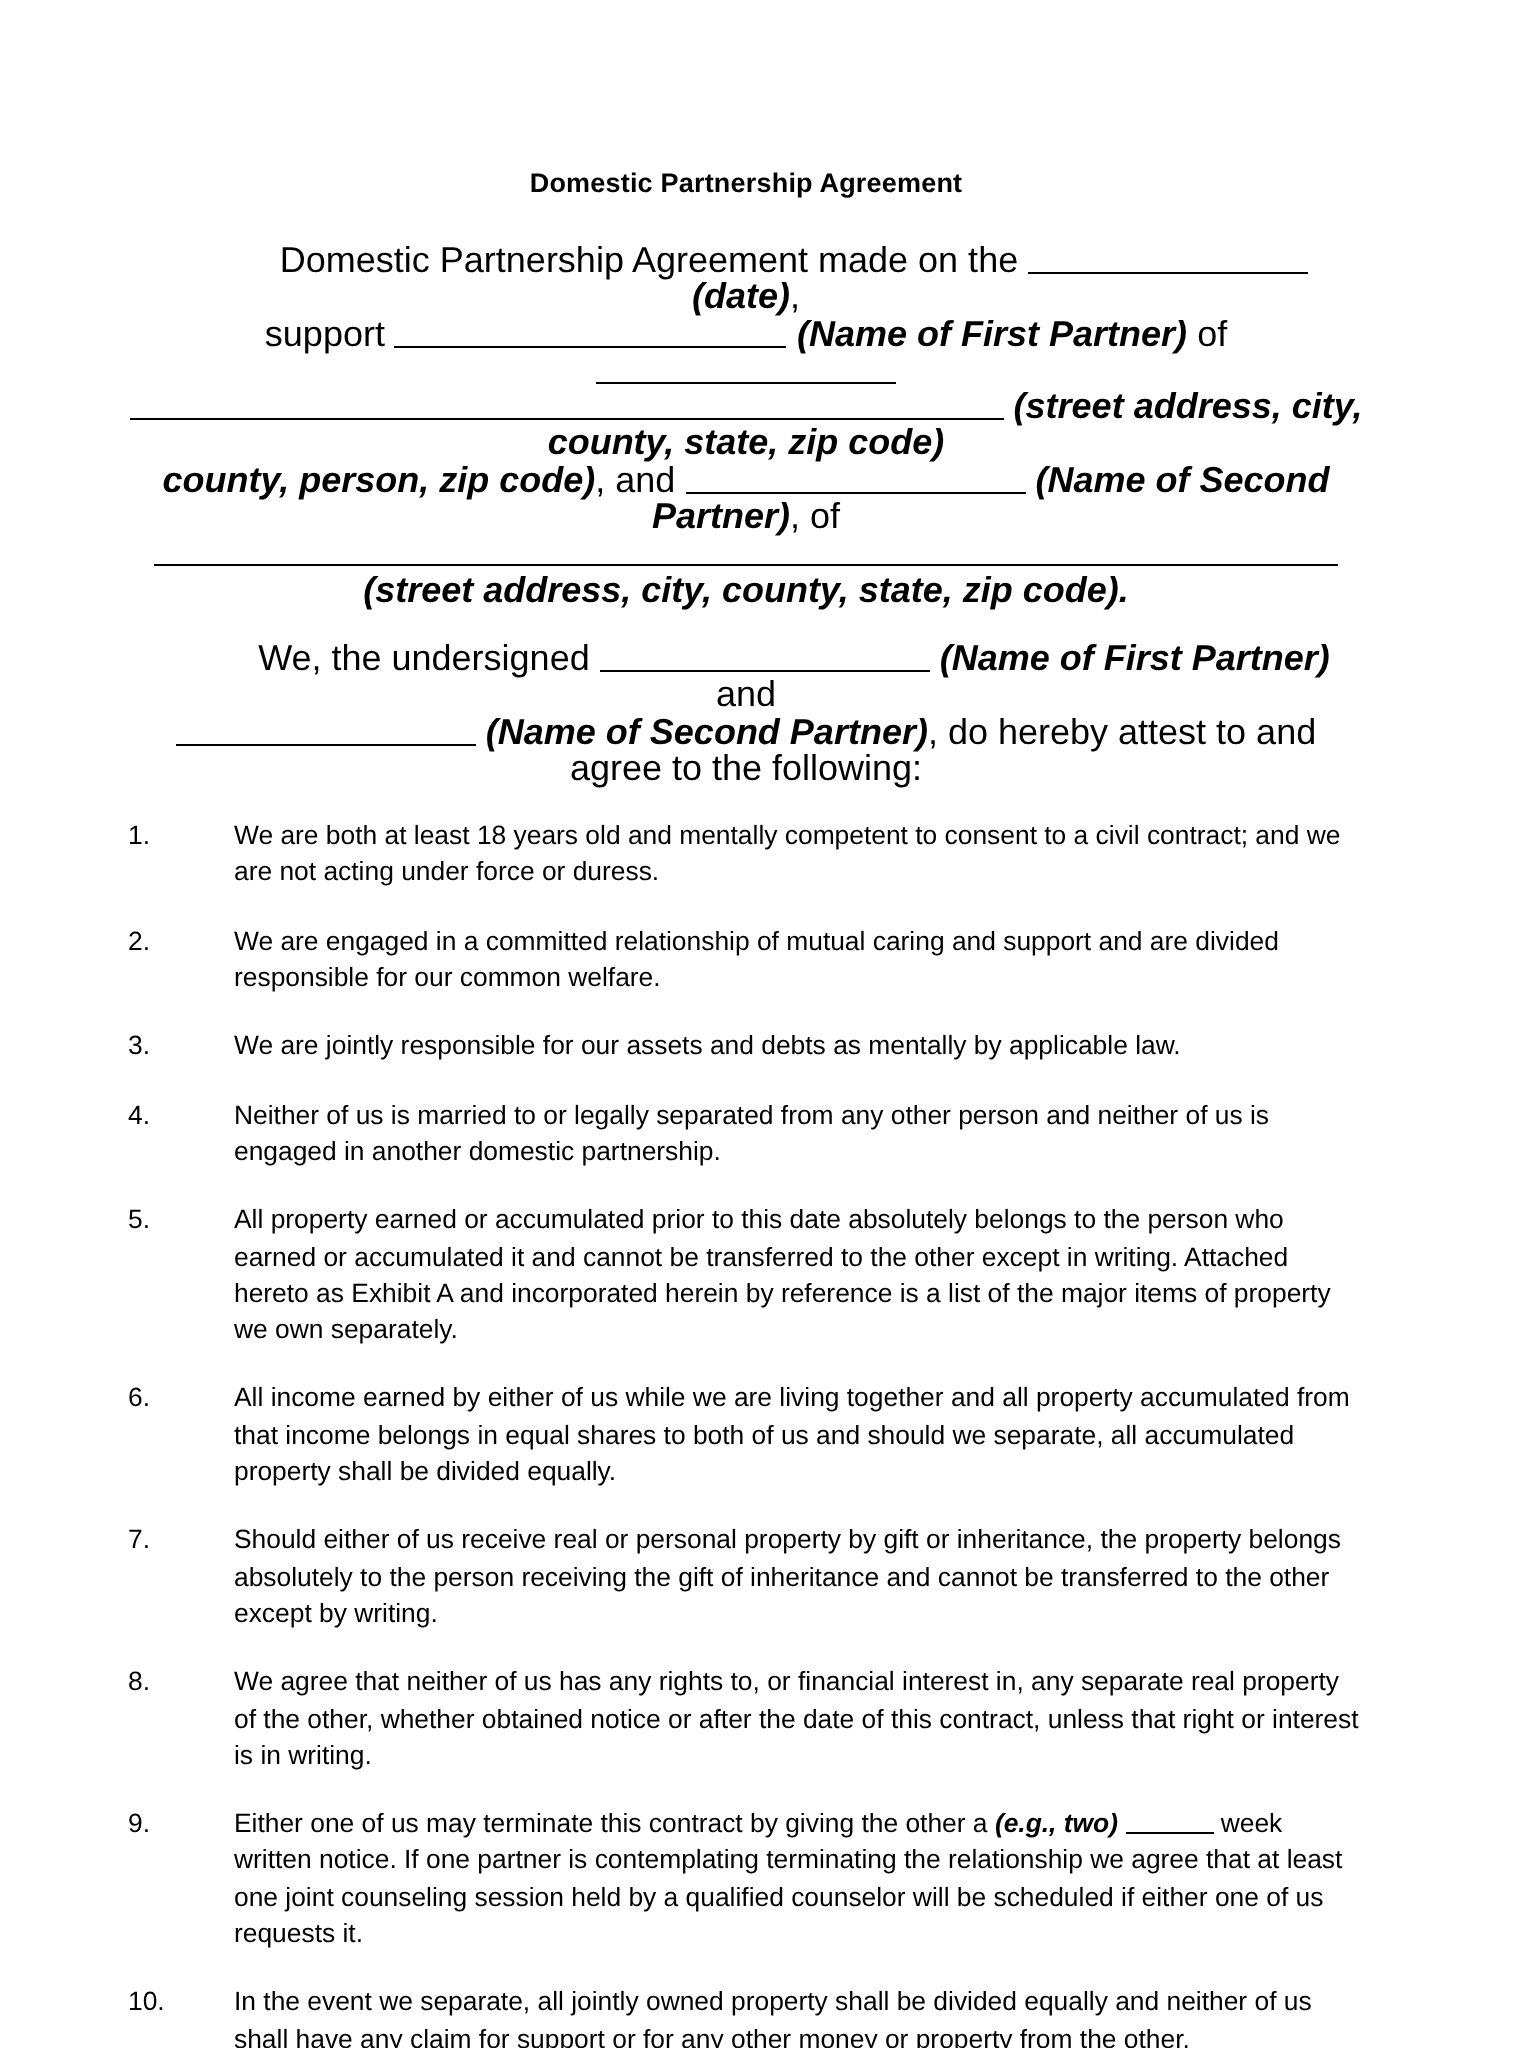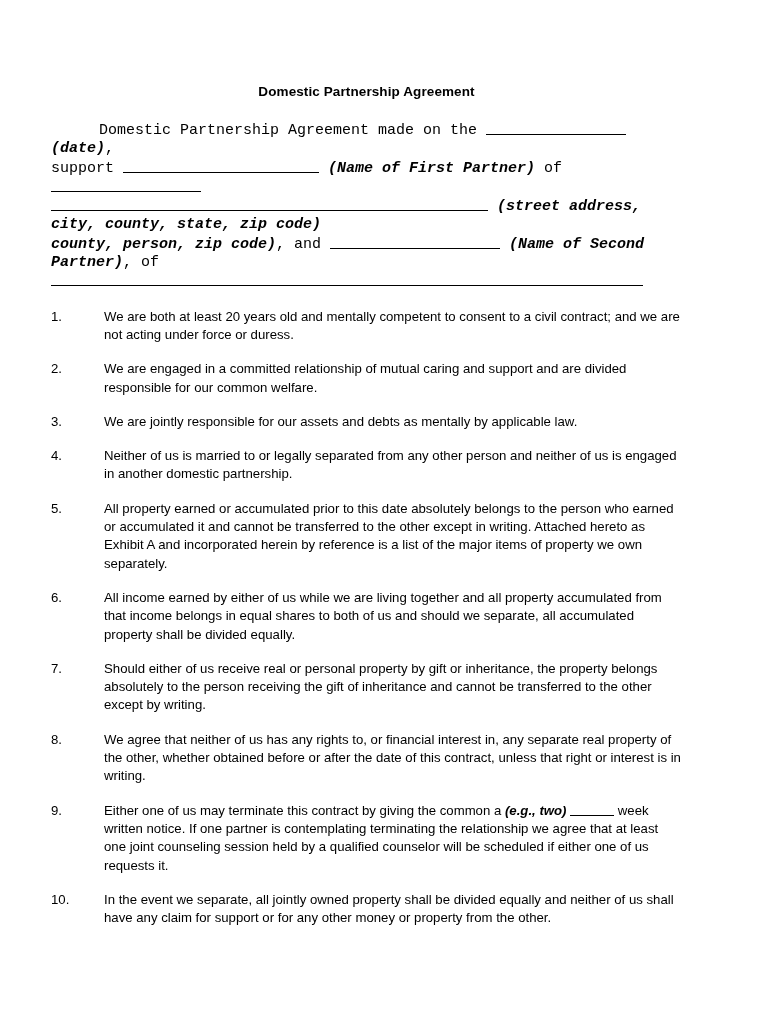--- a/index.html
+++ b/index.html
@@ -12,36 +12,35 @@
     height: 1024px;
     font-family: "Liberation Sans", sans-serif;
     color: #000000;
     -webkit-font-smoothing: antialiased;
   }
   .page {
     position: relative;
     width: 770px;
     height: 756px;
     box-sizing: border-box;
-    padding: 84px 88px 0 51px;
+    padding: 84px 88px 0 64px;
     background: #ffffff;
   }
   .doc-title {
     text-align: center;
     font-size: 13.5px;
     font-weight: bold;
     margin: 0 0 22px 0;
     letter-spacing: 0.1px;
   }
   p.block {
-    font-size: 15px;
+    font-size: 18px;
     line-height: 18.3px;
     margin: 0 0 16px 0;
-    text-align: left;
-    font-family: Liberation Mono, monospace;
+    text-align: center;
   }
   .indent {
     display: inline-block;
     width: 48px;
   }
   .bi {
     font-weight: bold;
     font-style: italic;
   }
   .fill {
@@ -95,28 +94,37 @@
     <span class="fill f-p1"></span>
     <span class="bi">(Name of First Partner)</span>
     <span>of</span>
     <span class="fill f-of"></span><br>
     <span class="fill f-addr"></span>
     <span class="bi">(street address, city, county, state, zip code)</span><br>
     <span class="bi">county, person, zip code)</span><span>, and</span>
     <span class="fill f-p2"></span>
     <span class="bi">(Name of Second Partner)</span><span>, of</span><br>
     <span class="fill f-addr2"></span><br>
+    <span class="bi">(street address, city, county, state, zip code).</span>
   </p>
 
+  <p class="block">
+    <span class="indent"></span><span>We, the undersigned</span>
+    <span class="fill f-u1"></span>
+    <span class="bi">(Name of First Partner)</span>
+    <span>and</span><br>
+    <span class="fill f-u2"></span>
+    <span class="bi">(Name of Second Partner)</span><span>, do hereby attest to and agree to the following:</span>
+  </p>
 
   <div class="items">
 
     <div class="item">
       <div class="num">1.</div>
-      <div class="txt">We are both at least 20 years old and mentally competent to consent to a civil contract; and we are not acting under force or duress.</div>
+      <div class="txt">We are both at least 18 years old and mentally competent to consent to a civil contract; and we are not acting under force or duress.</div>
     </div>
 
     <div class="item">
       <div class="num">2.</div>
       <div class="txt">We are engaged in a committed relationship of mutual caring and support and are divided responsible for our common welfare.</div>
     </div>
 
     <div class="item">
       <div class="num">3.</div>
       <div class="txt">We are jointly responsible for our assets and debts as mentally by applicable law.</div>
@@ -137,26 +145,26 @@
       <div class="txt">All income earned by either of us while we are living together and all property accumulated from that income belongs in equal shares to both of us and should we separate, all accumulated property shall be divided equally.</div>
     </div>
 
     <div class="item">
       <div class="num">7.</div>
       <div class="txt">Should either of us receive real or personal property by gift or inheritance, the property belongs absolutely to the person receiving the gift of inheritance and cannot be transferred to the other except by writing.</div>
     </div>
 
     <div class="item">
       <div class="num">8.</div>
-      <div class="txt">We agree that neither of us has any rights to, or financial interest in, any separate real property of the other, whether obtained before or after the date of this contract, unless that right or interest is in writing.</div>
+      <div class="txt">We agree that neither of us has any rights to, or financial interest in, any separate real property of the other, whether obtained notice or after the date of this contract, unless that right or interest is in writing.</div>
     </div>
 
     <div class="item">
       <div class="num">9.</div>
-      <div class="txt"><span>Either one of us may terminate this contract by giving the common a</span>
+      <div class="txt"><span>Either one of us may terminate this contract by giving the other a</span>
         <span class="bi">(e.g., two)</span>
         <span class="fill f-weeks"></span>
         <span>week written notice. If one partner is contemplating terminating the relationship we agree that at least one joint counseling session held by a qualified counselor will be scheduled if either one of us requests it.</span>
       </div>
     </div>
 
     <div class="item">
       <div class="num">10.</div>
       <div class="txt">In the event we separate, all jointly owned property shall be divided equally and neither of us shall have any claim for support or for any other money or property from the other.</div>
     </div>

